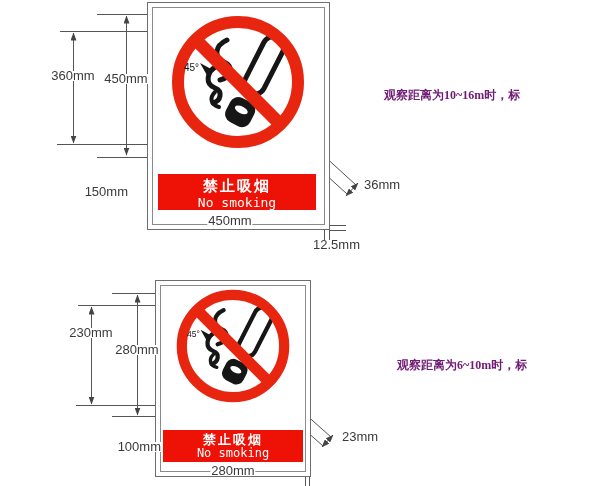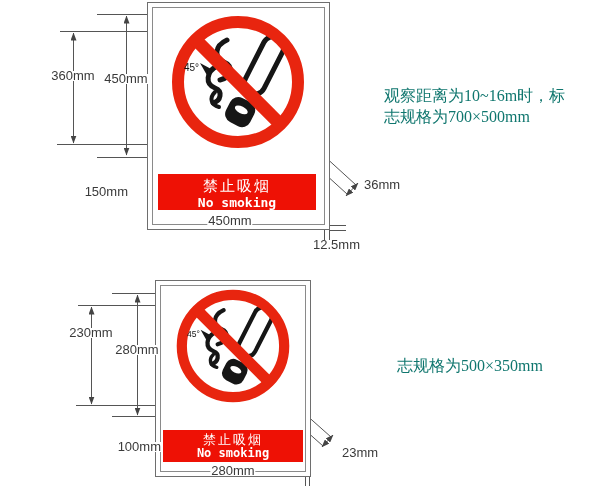--- a/index.html
+++ b/index.html
@@ -3,33 +3,33 @@
 <meta charset="utf-8">
 <style>
   html,body{margin:0;padding:0;background:#fff;}
   .canvas{position:relative;width:588px;height:486px;background:#fff;overflow:hidden;
           font-family:"Liberation Sans",sans-serif;}
   .overlay{position:absolute;left:0;top:0;}
   .sign{position:absolute;border:1px solid #6e6e6e;background:#fff;box-sizing:border-box;}
   .sign-inner{position:absolute;left:4px;top:4px;right:4px;bottom:4px;border:1px solid #8a8a8a;}
   .symbol{position:absolute;}
   .band{position:absolute;background:var(--band_red,#ee1105);color:#fff;text-align:center;box-sizing:border-box;}
-  .band-cn{font-weight:normal;letter-spacing:2px;font-family:"Liberation Sans",sans-serif;}
-  .band-en{font-weight:bold;font-family:"DejaVu Sans Mono",monospace;}
+  .band-cn{font-weight:bold;letter-spacing:2px;font-family:"Liberation Sans",sans-serif;}
+  .band-en{font-weight:normal;font-family:"DejaVu Sans Mono",monospace;}
   .band.large{padding-top:3px;}
   .band.large .band-cn{font-size:15px;line-height:18px;}
   .band.large .band-en{font-size:13px;line-height:15px;}
   .band.small{padding-top:2px;}
   .band.small .band-cn{font-size:13px;line-height:15px;}
   .band.small .band-en{font-size:12px;line-height:13px;}
   .dlabel{position:absolute;font-size:13px;line-height:10px;color:#3a3a3a;background:#fff;padding:0 1px;white-space:nowrap;}
   .dlabel.center{transform:translateX(-50%);}
   .dlabel.rt{transform:translateX(-100%);}
-  .note{position:absolute;font-family:"Liberation Serif",serif;font-size:16px;line-height:21px;
-        color:#0f766e;white-space:nowrap;}
+  .note{position:absolute;font-family:"Liberation Serif",serif;font-size:12px;line-height:21px;
+        color:#701a75;white-space:nowrap;font-weight:bold;}
 </style>
 </head>
 <body>
 
 <div class="canvas">
 
   <svg class="overlay" width="600" height="486">
     <defs>
       <marker id="arw" viewBox="0 0 8 6" markerWidth="8" markerHeight="6" refX="7.5" refY="3" orient="auto-start-reverse">
         <path d="M0 0 L8 3 L0 6 Z" fill="#444"></path>
@@ -97,21 +97,20 @@
 
   <div class="dlabel center" style="left:73px;top:71px">360mm</div>
   <div class="dlabel center" style="left:126px;top:74px">450mm</div>
   <div class="dlabel rt" style="left:129px;top:187px">150mm</div>
   <div class="dlabel center" style="left:230px;top:216px">450mm</div>
   <div class="dlabel" style="left:363px;top:180px">36mm</div>
   <div class="dlabel" style="left:312px;top:240px">12.5mm</div>
 
   <div class="note" style="left:384px;top:85px">
     <div>观察距离为10~16m时，标</div>
-    <div>志规格为700×500mm</div>
   </div>
 
   <div class="sign" style="left:155px;top:280px;width:156px;height:197px">
     <div class="sign-inner"></div>
   </div>
 
   <svg class="symbol" style="left:175px;top:288px" width="116" height="116" viewBox="0 0 136 136">
     <g stroke="#161616" fill="none" stroke-linecap="round">
       <path d="M57 26 C44 32 44 44 54 48 C64 52 62 63 50 66" stroke-width="5"></path>
       <path d="M47 52 C36 58 35 70 45 74 C53 77 51 87 43 89" stroke-width="5"></path>
@@ -130,19 +129,19 @@
 
   <div class="band small" style="left:163px;top:430px;width:140px;height:32px">
     <div class="band-cn">禁止吸烟</div>
     <div class="band-en">No smoking</div>
   </div>
 
   <div class="dlabel center" style="left:91px;top:328px">230mm</div>
   <div class="dlabel center" style="left:137px;top:345px">280mm</div>
   <div class="dlabel rt" style="left:162px;top:442px">100mm</div>
   <div class="dlabel center" style="left:233px;top:466px">280mm</div>
-  <div class="dlabel" style="left:341px;top:448px">23mm</div>
+  <div class="dlabel" style="left:341px;top:432px">23mm</div>
 
   <div class="note" style="left:397px;top:355px">
-    <div>志规格为500×350mm</div>
+    <div>观察距离为6~10m时，标</div>
   </div>
 
 </div>
 
 </body></html>

